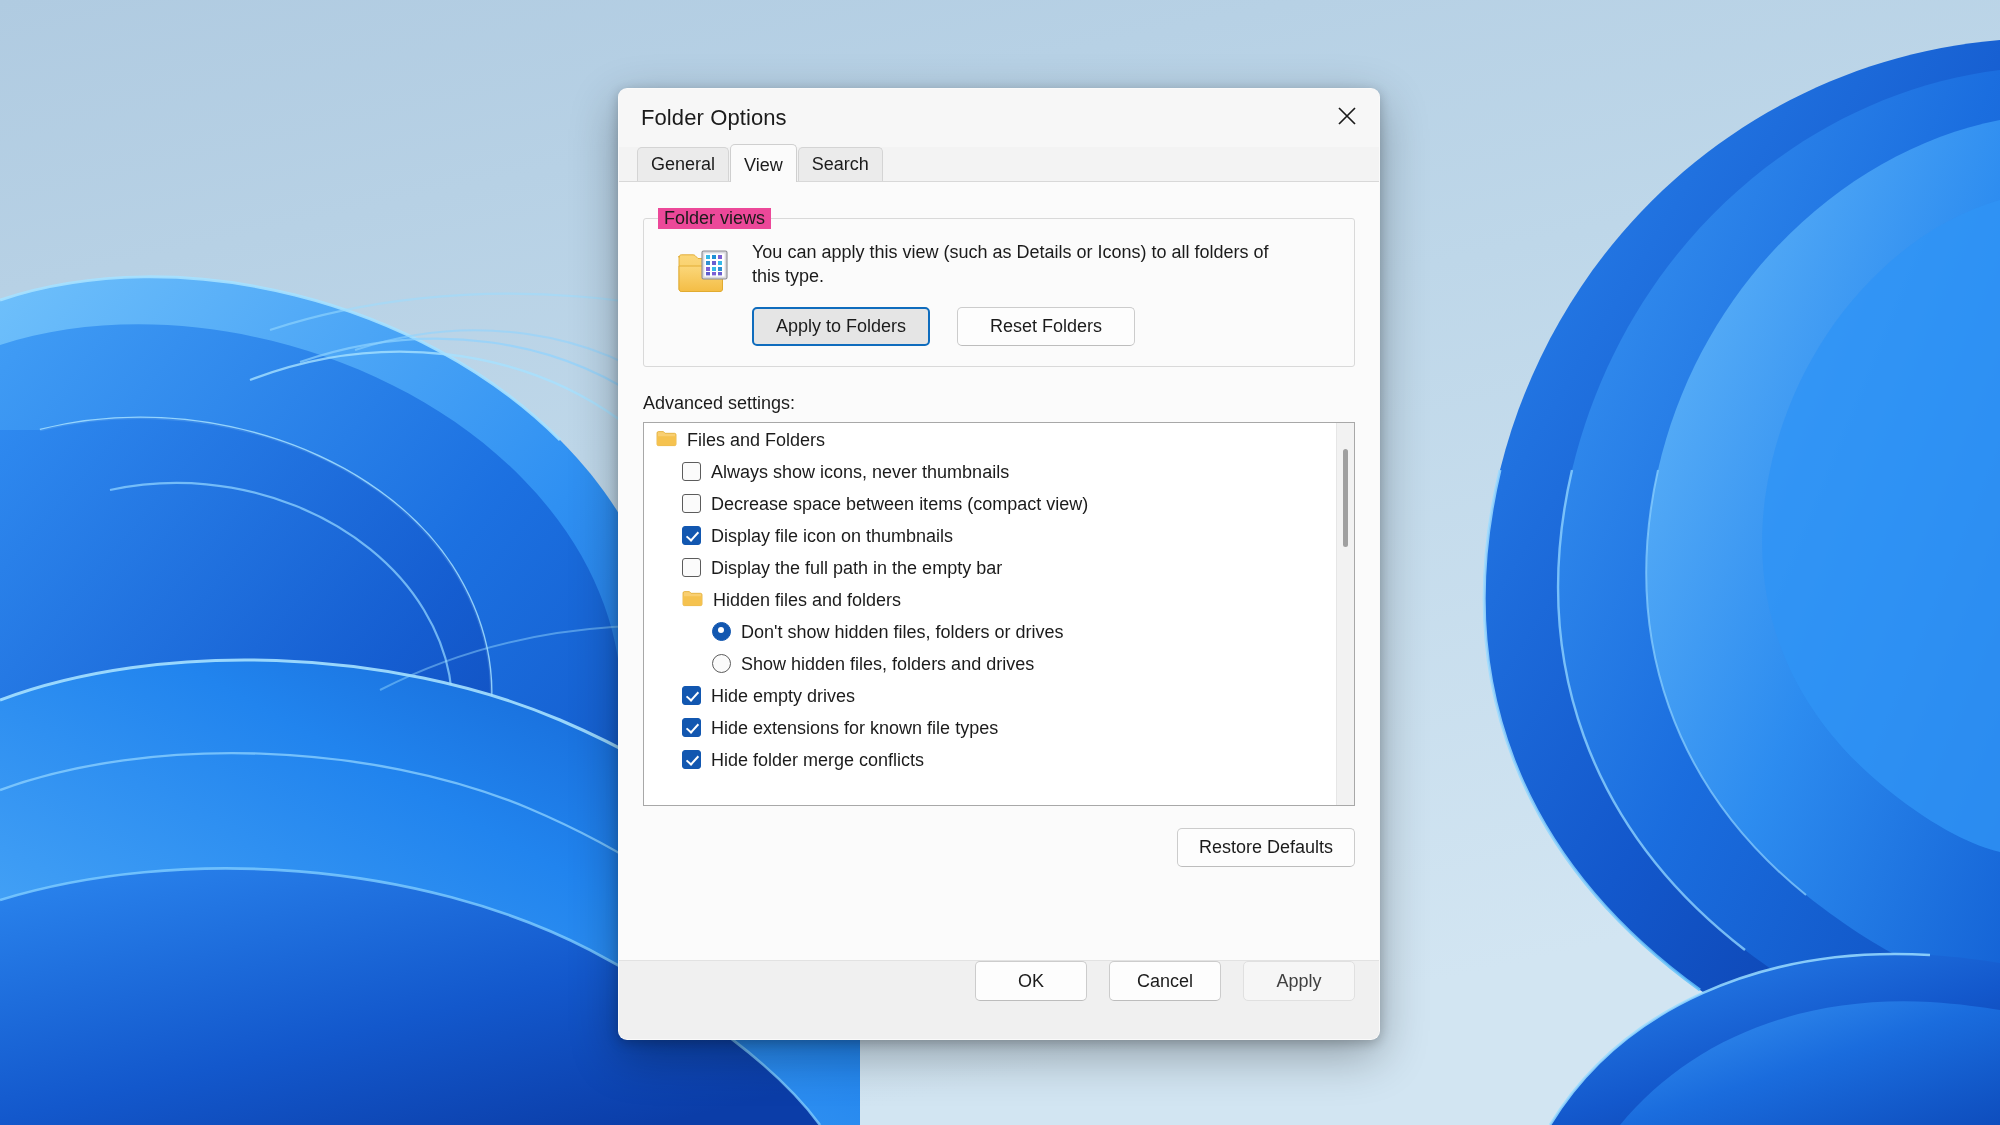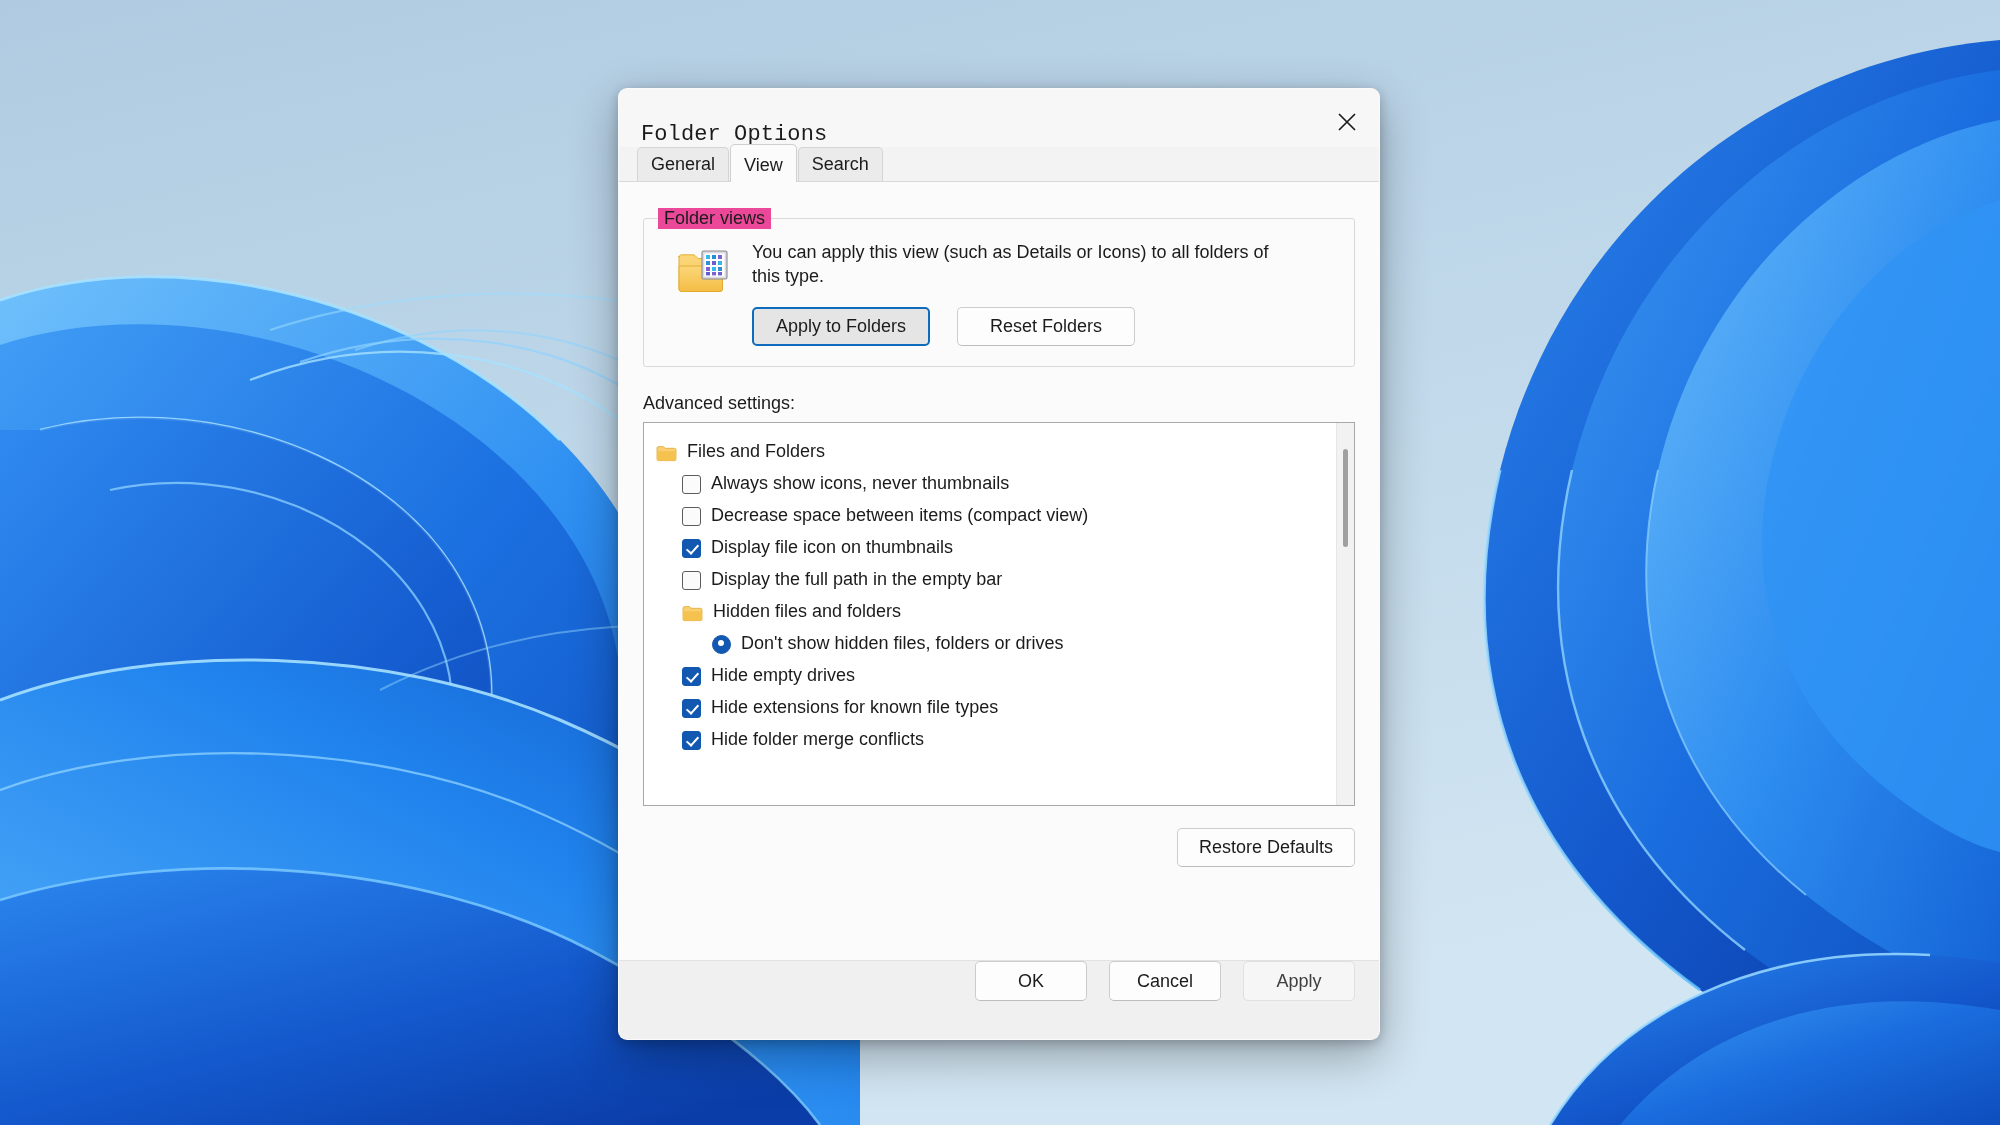--- a/index.html
+++ b/index.html
@@ -32,25 +32,24 @@
     overflow: hidden;
     display: flex;
     flex-direction: column;
   }
 
   
   #titlebar {
     height: 58px;
     background: #f7f7f7;
     display: flex;
-    align-items: flex-end;
+    align-items: center;
     justify-content: space-between;
     flex: 0 0 auto;
     padding-left: 22px;
-    font-family: Liberation Mono, monospace;
   }
   #dialog-title {
     font-size: 22px;
     color: #1b1b1b;
     letter-spacing: 0.1px;
   }
   #close-btn {
     width: 56px; height: 50px;
     display: flex; align-items: center; justify-content: center;
     cursor: default;
@@ -178,21 +177,21 @@
     position: relative;
     overflow: hidden;
     display: flex;
   }
   #adv-items {
     flex: 1 1 auto;
     padding: 7px 0 0 0;
   }
   .adv-row {
     display: flex;
-    align-items: flex-end;
+    align-items: flex-start;
     height: 32px;
     font-size: 18px;
     color: #1b1b1b;
     white-space: nowrap;
   }
   .ind0 { padding-left: 12px; }
   .ind1 { padding-left: 38px; }
   .ind2 { padding-left: 68px; }
 
   .adv-ctl { flex: 0 0 auto; margin-right: 10px; display: flex; align-items: center; }
@@ -476,20 +475,26 @@
               </svg>
             </span>
             <span>Hidden files and folders</span>
           </div>
           <div class="adv-row ind2">
             <span class="adv-ctl">
               <span class="rb on"></span>
             </span>
             <span>Don't show hidden files, folders or drives</span>
           </div>
+          <div class="adv-row ind2">
+            <span class="adv-ctl">
+              <span class="rb off"></span>
+            </span>
+            <span>Show hidden files, folders and drives</span>
+          </div>
           <div class="adv-row ind1">
             <span class="adv-ctl">
               <span class="cb on"></span>
             </span>
             <span>Hide empty drives</span>
           </div>
           <div class="adv-row ind1">
             <span class="adv-ctl">
               <span class="cb on"></span>
             </span>

